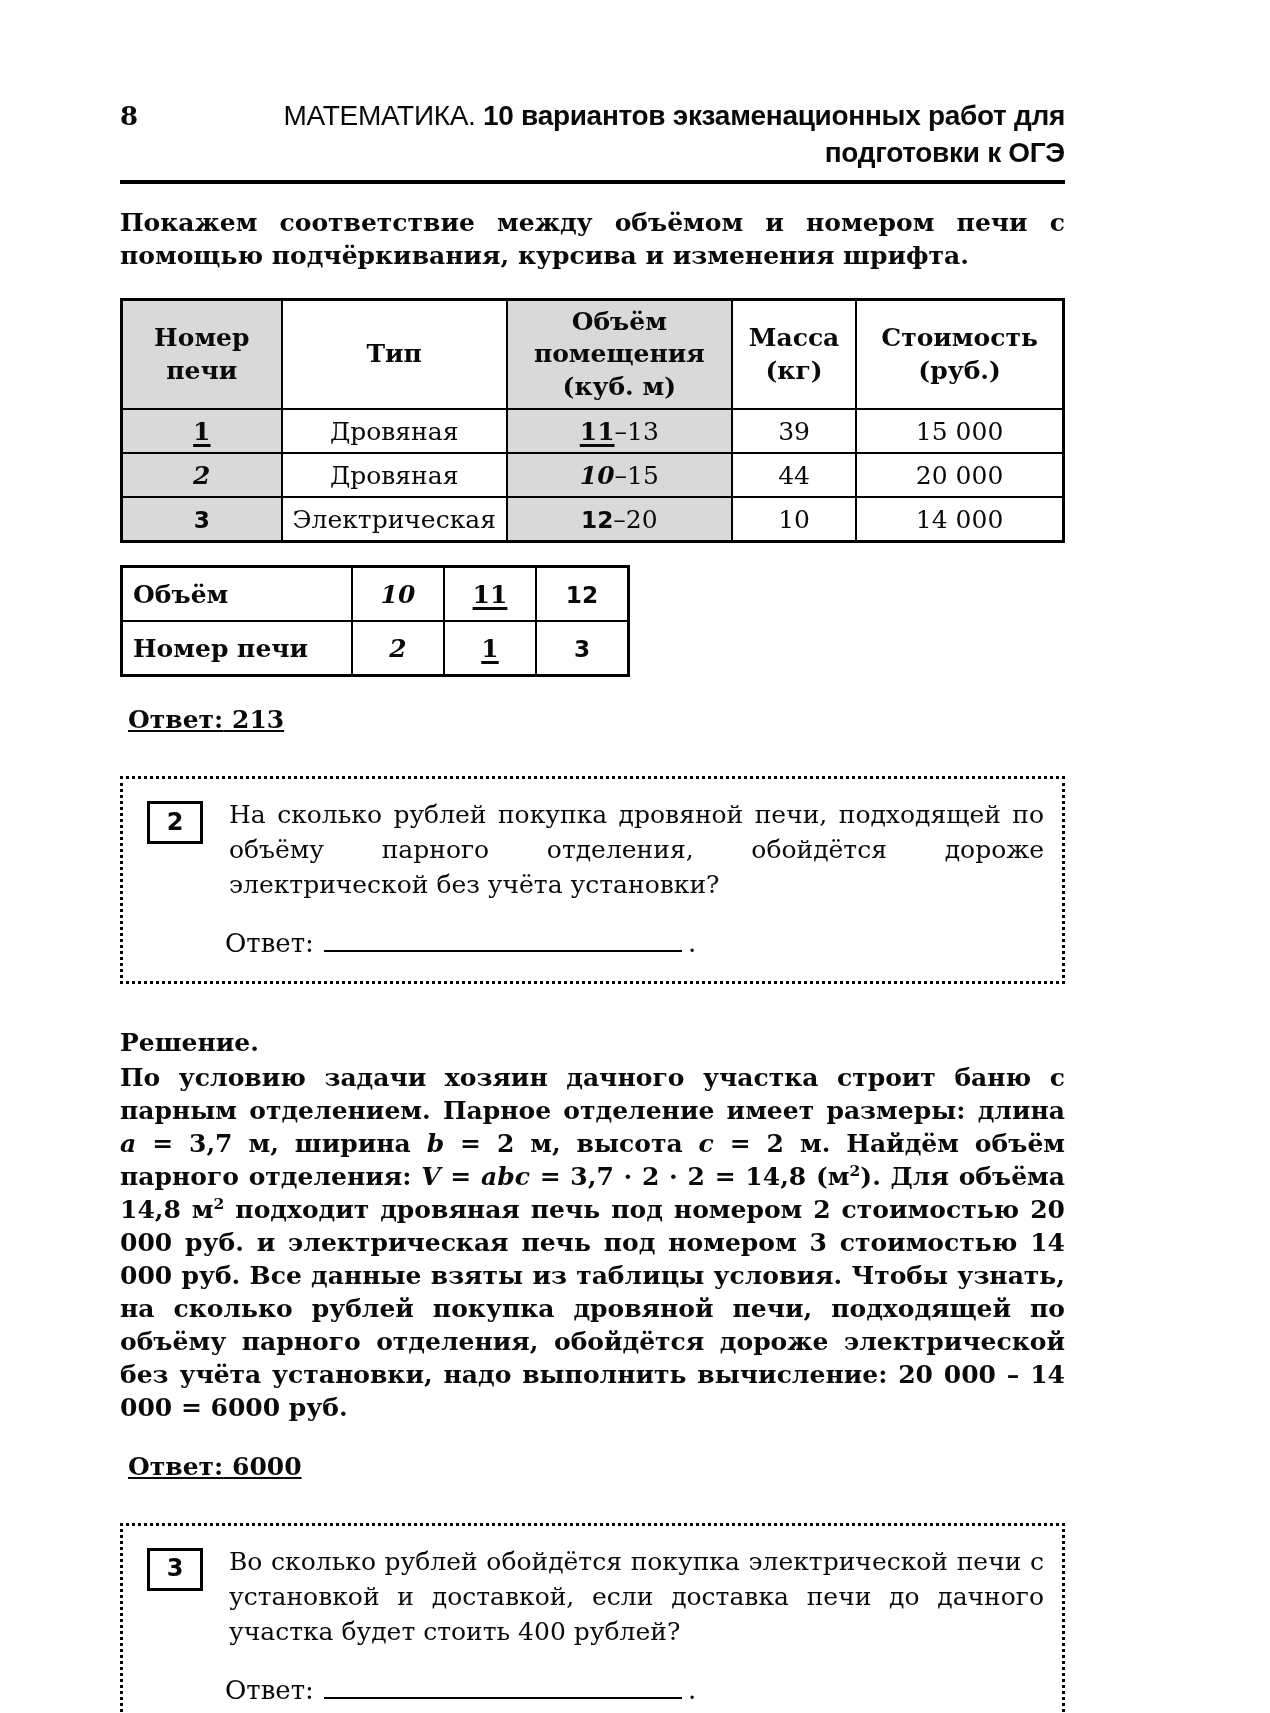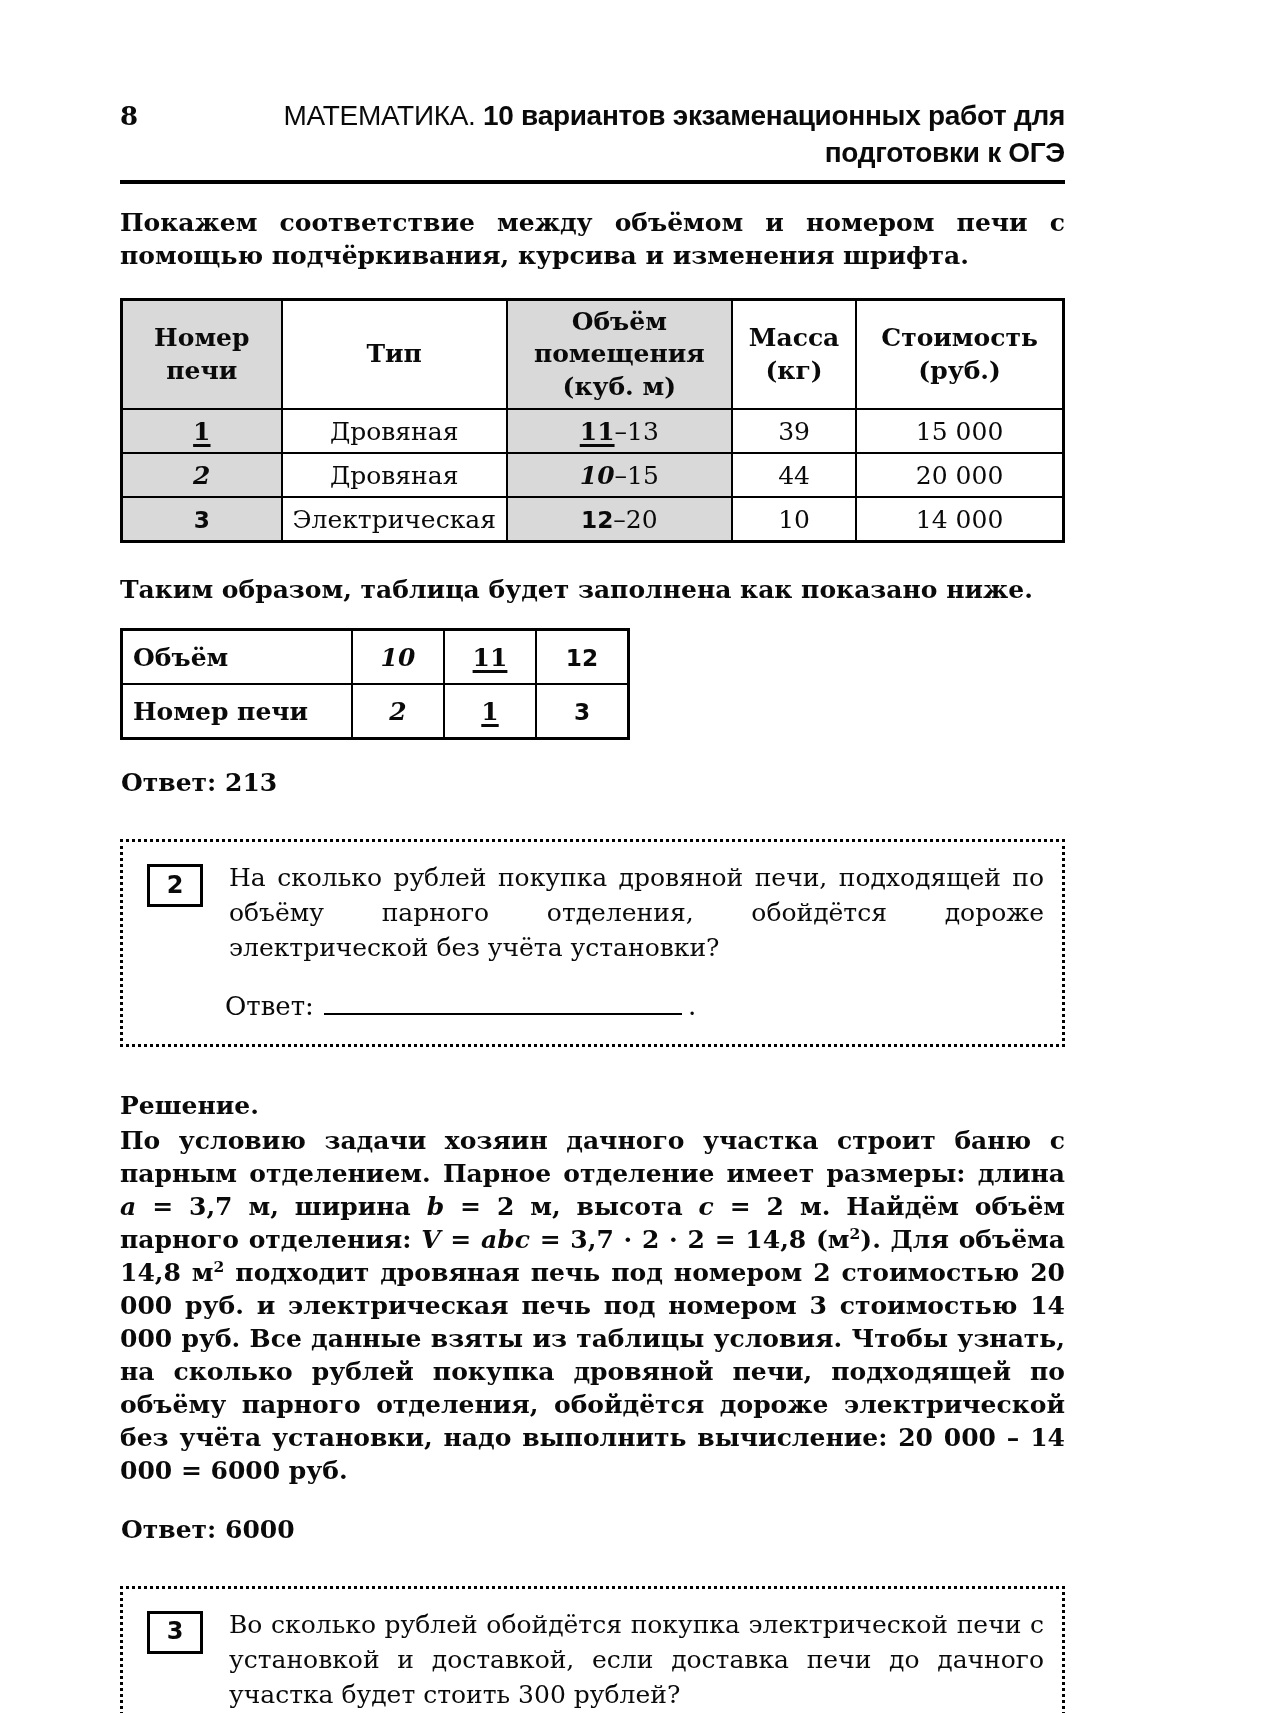--- a/index.html
+++ b/index.html
@@ -25,21 +25,21 @@
   .main-table th{font-weight:bold;text-align:center;padding:5px 6px;height:64px;line-height:1.3;}
   .main-table td{height:40px;text-align:center;padding:1px 8px;}
   .gray{background:#d9d9d9;}
   .cell-left{text-align:left;padding-left:12px;}
   
   .result-table{border-collapse:collapse;border:3px solid #000;margin-top:22px;table-layout:fixed;}
   .result-table td{border:2px solid #000;height:44px;vertical-align:middle;text-align:center;padding:4px 6px;}
   .result-table .label-cell{text-align:left;font-weight:bold;padding-left:10px;width:212px;}
   .result-table .val-cell{width:78px;}
   
-  .answer-line{margin:26px 0 0 1px;font-weight:bold;}
+  .answer-line{margin:26px 0 0 8px;font-weight:bold;text-decoration:underline;}
   .answer-line .answer-value{font-weight:bold;}
   
   .task-box{border:3px dotted #000;margin-top:40px;padding:18px 18px 12px 14px;}
   .task-head{display:flex;align-items:flex-start;gap:26px;}
   .task-num{flex:0 0 auto;min-width:50px;height:37px;border:3px solid #000;margin:4px 0 0 10px;
     display:flex;align-items:center;justify-content:center;
     font-family:"DejaVu Sans", sans-serif;font-weight:bold;font-size:24px;}
   .task-text{flex:1;text-align:justify;line-height:1.4;}
   .task-answer{margin:22px 0 8px 88px;font-size:26px;}
   .answer-blank{display:inline-block;width:358px;border-bottom:2px solid #000;height:1em;margin-left:10px;vertical-align:baseline;}
@@ -102,21 +102,20 @@
       <tr>
         <td class="gray"><span class="run-bf">3</span></td>
         <td class="cell-left">Электрическая</td>
         <td class="gray"><span class="run-bf">12</span><span>–20</span></td>
         <td>10</td>
         <td>14 000</td>
       </tr>
     </tbody>
   </table>
 
-  <p class="fill-text">Таким образом, таблица будет заполнена как показано ниже.</p>
 
   <table class="result-table">
     <tbody>
       <tr>
         <td class="label-cell">Объём</td>
         <td class="val-cell"><span class="run-bi">10</span></td>
         <td class="val-cell"><span class="run-bu">11</span></td>
         <td class="val-cell"><span class="run-bf">12</span></td>
       </tr>
       <tr>
@@ -151,20 +150,20 @@
   <p class="answer-line">
     <span>Ответ:</span>
     <span class="answer-value">6000</span>
   </p>
 
   <div class="task-box">
     <div class="task-head">
       <div class="task-num">
         <span>3</span>
       </div>
-      <div class="task-text">Во сколько рублей обойдётся покупка электрической печи с установкой и доставкой, если доставка печи до дачного участка будет стоить 300 рублей?</div>
+      <div class="task-text">Во сколько рублей обойдётся покупка электрической печи с установкой и доставкой, если доставка печи до дачного участка будет стоить 400 рублей?</div>
     </div>
     <div class="task-answer">
       <span>Ответ:</span><span class="answer-blank"></span><span class="answer-period">.</span>
     </div>
   </div>
 
 </div>
 
 </body></html>

